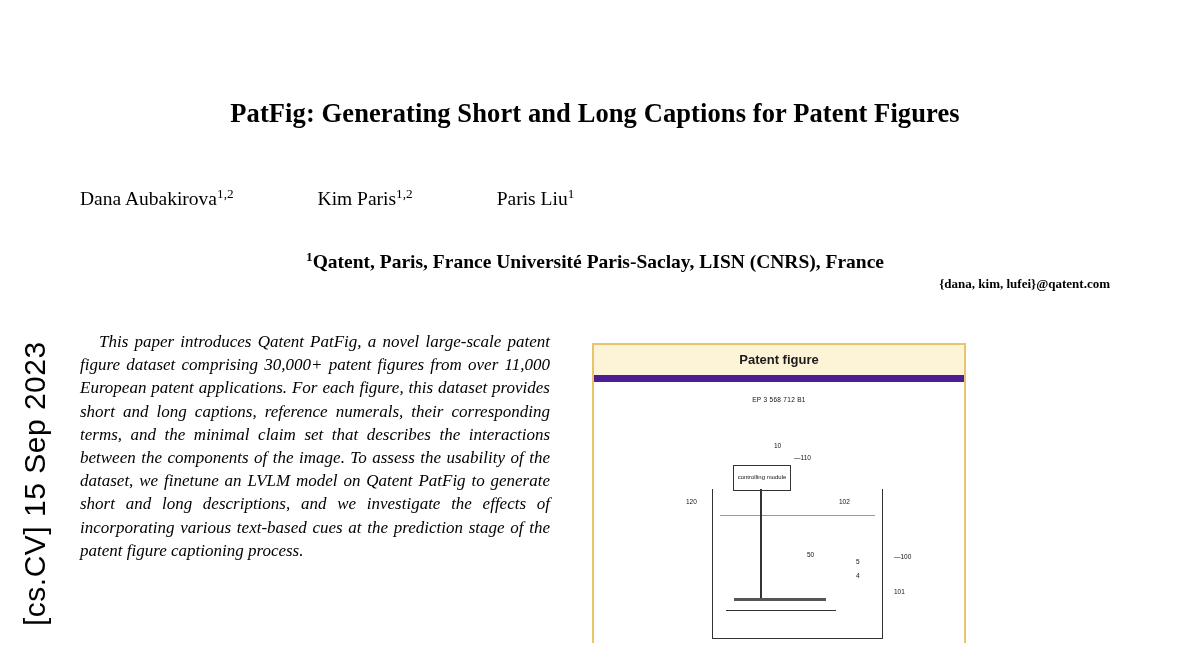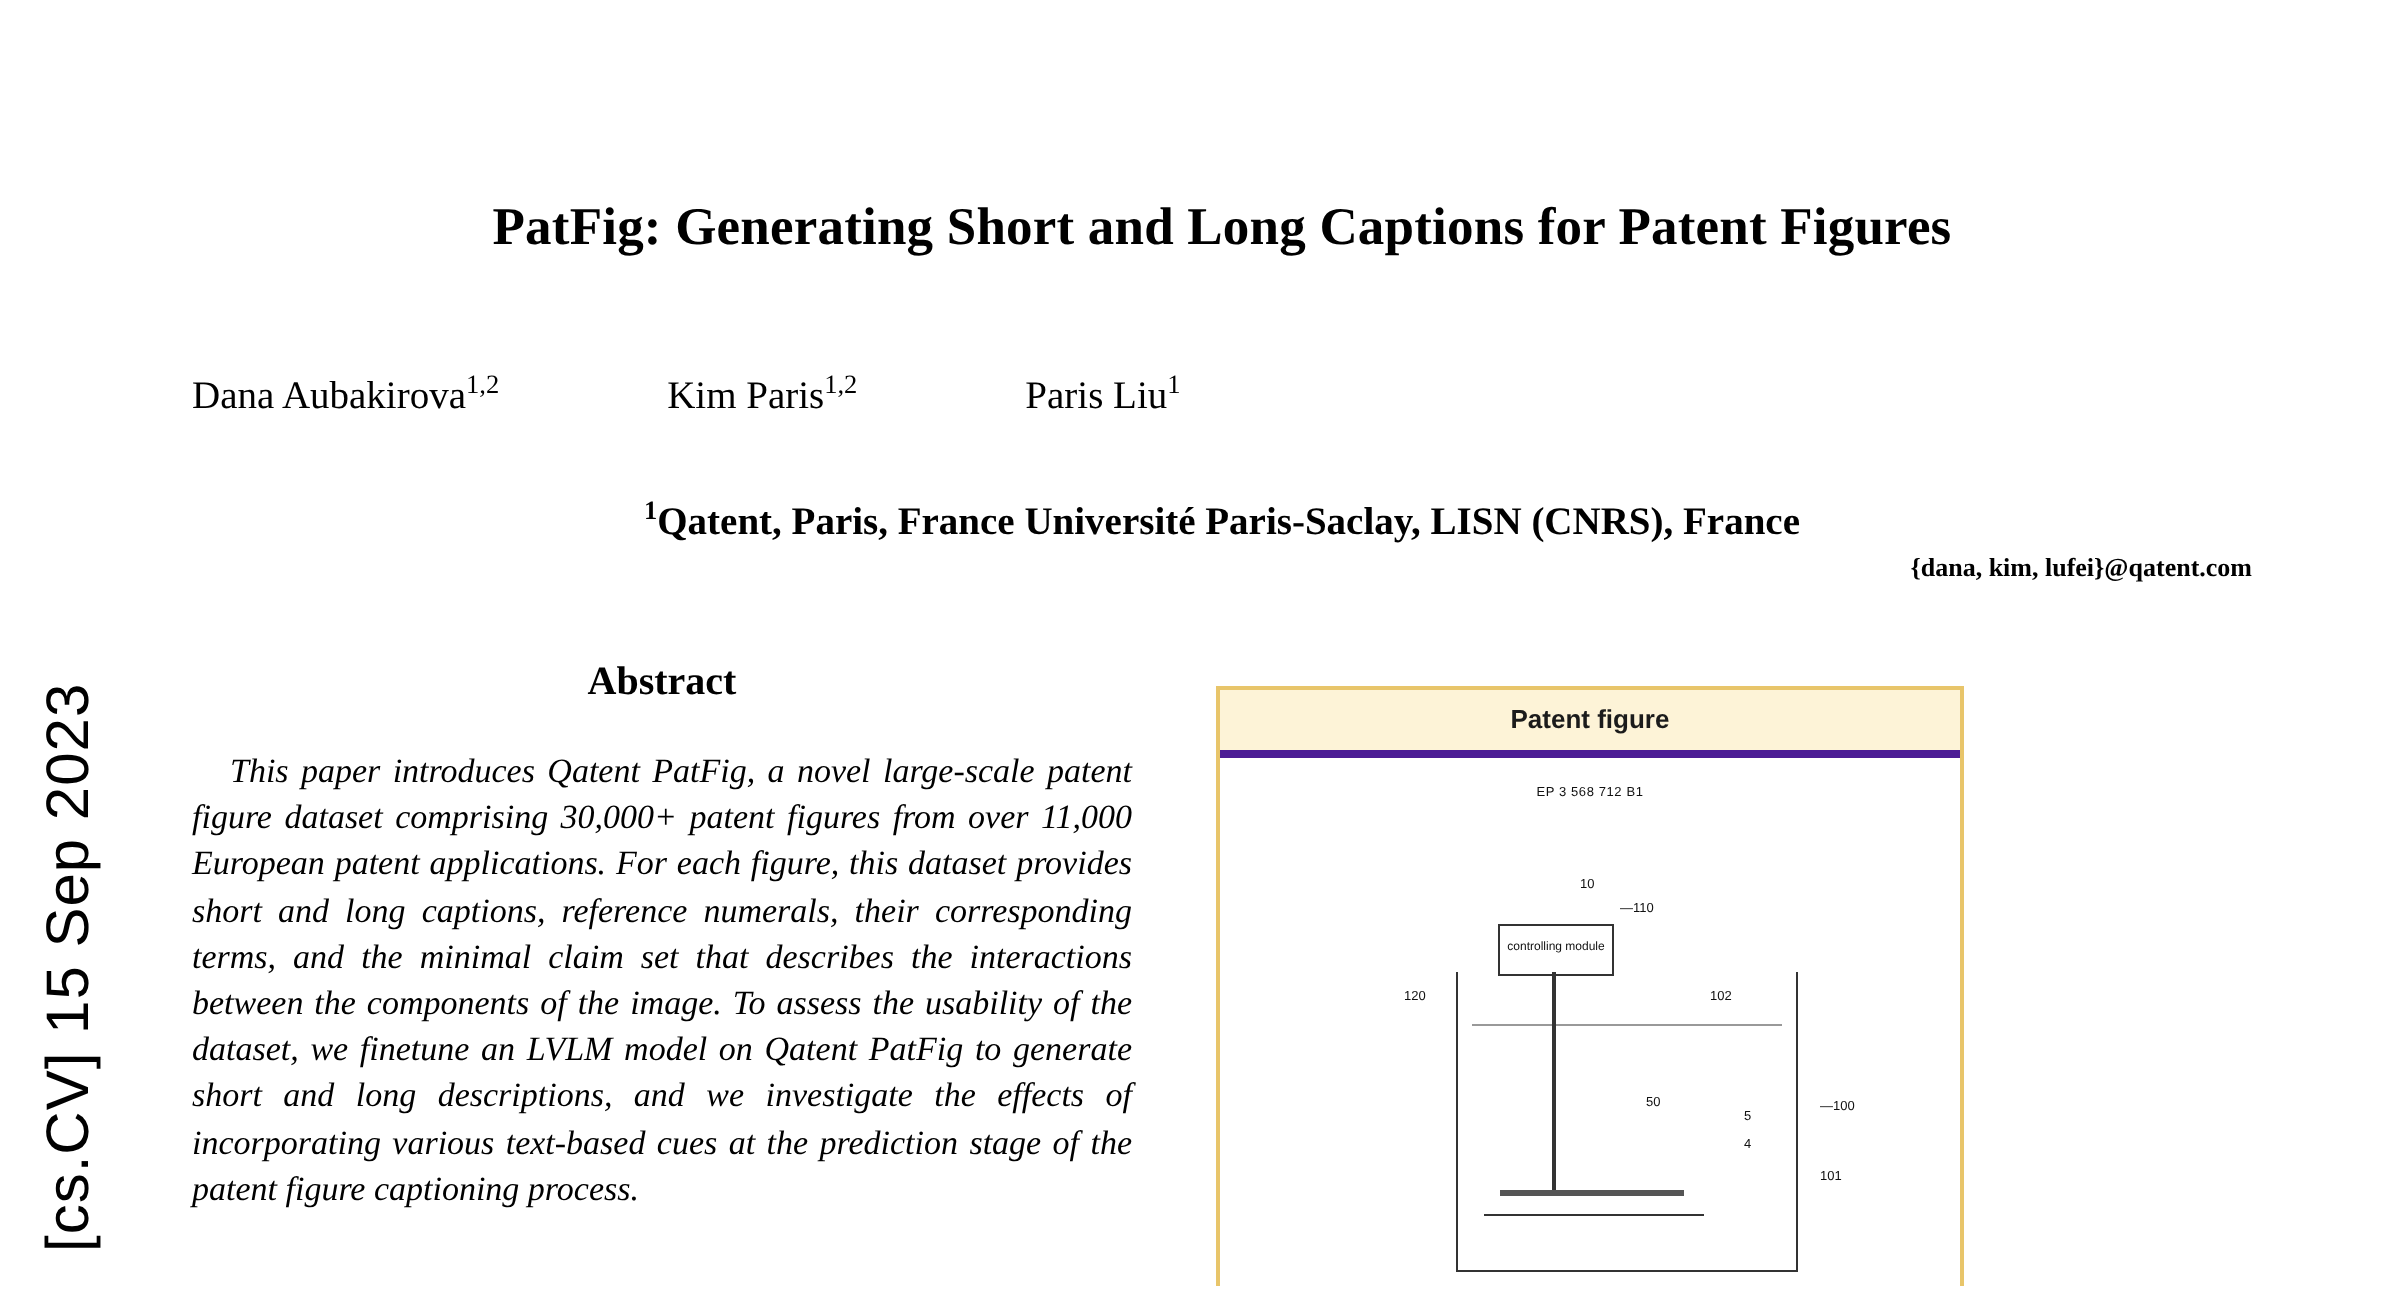--- a/index.html
+++ b/index.html
@@ -36,21 +36,21 @@
     font-family: "Liberation Sans", sans-serif;
     font-size: 30px;
     letter-spacing: 0.5px;
     color: #000;
     white-space: nowrap;
   }
 
   
   .page {
     position: absolute;
-    left: 96px;
+    left: 80px;
     top: 0;
     width: 1030px;
     height: 648px;
   }
 
   .title {
     text-align: center;
     font-size: 26.5px;
     font-weight: bold;
     letter-spacing: 0.1px;
@@ -111,21 +111,21 @@
     top: 13px;
     width: 374px;
     height: 300px;
     border: 2px solid #e8c56a;
     background: #ffffff;
     box-sizing: border-box;
   }
   .fig-header {
     height: 30px;
     background: #fdf3d7;
-    border-bottom: 4px solid #4c1d95;
+    border-bottom: 7px solid #4c1d95;
     display: flex;
     align-items: center;
     justify-content: center;
   }
   .fig-header span {
     font-family: "Liberation Sans", sans-serif;
     font-size: 13px;
     font-weight: bold;
     color: #1b1b1b;
   }
@@ -192,21 +192,20 @@
     </div>
   </div>
 
   <div class="affil">
     <sup>1</sup><span>Qatent, Paris, France  Université Paris-Saclay, LISN (CNRS), France</span>
     <div class="email">{dana, kim, lufei}@qatent.com</div>
   </div>
 
   <div class="columns">
     <div class="col-left">
-      <div class="abs-head">Abstract</div>
       <div class="abs-body">This paper introduces Qatent PatFig, a novel large-scale patent figure dataset comprising 30,000+ patent figures from over 11,000 European patent applications. For each figure, this dataset provides short and long captions, reference numerals, their corresponding terms, and the minimal claim set that describes the interactions between the components of the image. To assess the usability of the dataset, we finetune an LVLM model on Qatent PatFig to generate short and long descriptions, and we investigate the effects of incorporating various text-based cues at the prediction stage of the patent figure captioning process.</div>
     </div>
 
     <div class="col-right">
       <div class="fig-panel">
         <div class="fig-header">
           <span>Patent figure</span>
         </div>
         <div class="fig-inner">
           <div class="patent-num">EP 3 568 712 B1</div>

